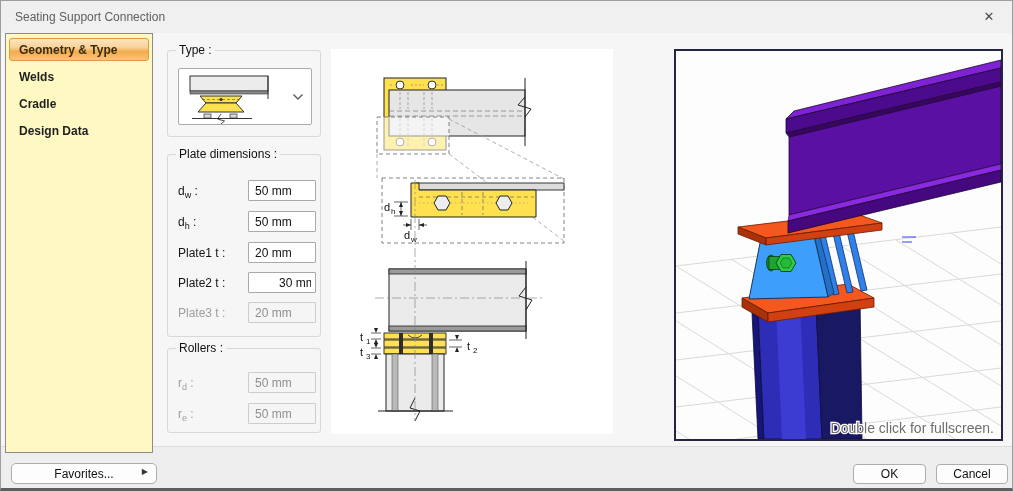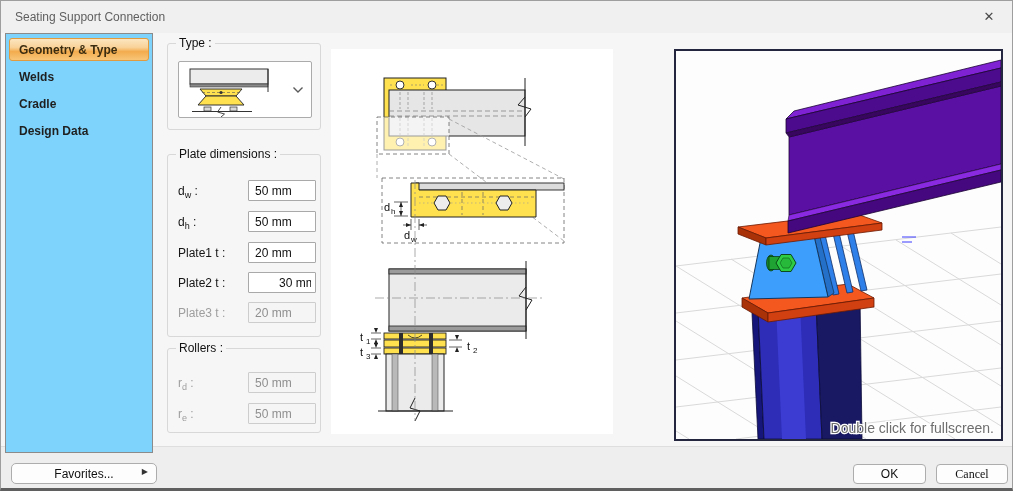--- a/index.html
+++ b/index.html
@@ -5,21 +5,21 @@
   html,body{margin:0;padding:0;background:#ddd;font-family:"Liberation Sans",sans-serif;}
   .dialog{position:relative;width:1013px;height:491px;background:#f0f0f0;
     border:1px solid #9e9e9e;border-bottom:3px solid #5f5f5f;box-sizing:border-box;overflow:hidden;}
   .titlebar{position:absolute;left:0;top:0;right:0;height:32px;background:#f0f0f0;}
   .title{position:absolute;left:14px;top:9px;font-size:12px;color:#5f5f5f;}
   .close-btn{position:absolute;right:10px;top:6px;width:26px;height:20px;text-align:center;
     font-size:13px;color:#4a4a4a;line-height:20px;}
   .content{position:absolute;left:0;top:32px;right:0;height:413px;background:#f6f6f6;border-bottom:1px solid #dedede;}
   .footer{position:absolute;left:0;top:446px;right:0;bottom:0;background:#eeeeee;}
 
-  .sidebar{position:absolute;left:4px;top:32px;width:148px;height:420px;background:#7dd3fc;
+  .sidebar{position:absolute;left:4px;top:32px;width:148px;height:420px;background:#fef9c3;
     border:1px solid #8b8b8b;box-sizing:border-box;}
   .sb-item{position:absolute;left:3px;width:140px;height:23px;line-height:23px;padding-left:9px;
     font-size:12px;font-weight:600;color:#1f1f1f;border:1px solid transparent;border-radius:3px;box-sizing:border-box;}
   .sb-item.selected{background:linear-gradient(180deg,#fce6c0 0%,#f9d298 40%,#f3ac4e 60%,#f7c578 100%);
     border:1px solid #e09a40;color:#3a2c10;}
 
   .groupbox{position:absolute;border:1px solid #d8d8d8;border-radius:3px;box-sizing:border-box;}
   .gb-label{position:absolute;top:-8px;left:8px;background:#f6f6f6;padding:0 3px;font-size:12px;color:#101010;}
 
   .combobox{position:absolute;left:10px;top:17px;width:134px;height:57px;background:#fff;
@@ -35,21 +35,21 @@
 
   .diagram-canvas{position:absolute;left:330px;top:48px;width:282px;height:385px;background:#fff;}
   .preview{position:absolute;left:673px;top:48px;width:329px;height:392px;border:2px solid #23263e;
     box-sizing:border-box;background:#fdfdfd;}
 
   .btn{position:absolute;border:1px solid #adadad;border-radius:4px;background:#fdfdfd;
     font-size:12px;color:#101010;display:flex;align-items:center;justify-content:center;box-sizing:border-box;}
   .btn-favorites{left:10px;top:462px;width:146px;height:21px;border-radius:5px;}
   .fav-arrow{position:absolute;right:8px;top:3px;font-size:8px;color:#333;}
   .btn-ok{left:852px;top:463px;width:73px;height:20px;}
-  .btn-cancel{left:935px;top:463px;width:72px;height:20px;font-family:Liberation Serif, serif;}
+  .btn-cancel{left:935px;top:463px;width:72px;height:20px;}
   svg text{font-family:"Liberation Sans",sans-serif;}
 </style>
 </head>
 <body>
 
 <div class="dialog">
 
   <div class="titlebar">
     <span class="title">Seating Support Connection</span>
     <span class="close-btn">✕</span>
@@ -58,21 +58,21 @@
   <div class="content"></div>
   <div class="footer"></div>
 
   <div class="sidebar">
     <div class="sb-item selected" style="top:4px">Geometry &amp; Type</div>
     <div class="sb-item" style="top:31px">Welds</div>
     <div class="sb-item" style="top:58px">Cradle</div>
     <div class="sb-item" style="top:85px">Design Data</div>
   </div>
 
-  <div class="groupbox" style="left:166px;top:42px;width:154px;height:87px">
+  <div class="groupbox" style="left:166px;top:49px;width:154px;height:87px">
     <span class="gb-label">Type :</span>
     <div class="combobox">
       <svg width="98" height="53" viewBox="0 0 98 53" style="position:absolute;left:3px;top:2px">
         <rect x="8" y="5" width="78" height="15" fill="#ececec" stroke="#333"></rect>
         <rect x="8" y="20" width="78" height="3" fill="#8a8a8a" stroke="#333" stroke-width="0.6"></rect>
         <line x1="86" y1="5" x2="86" y2="28" stroke="#333"></line>
         <polygon points="18,25 60,25 54,32 24,32" fill="#FFE14F" stroke="#333"></polygon>
         <polygon points="24,32 54,32 62,41 16,41" fill="#FFE14F" stroke="#333"></polygon>
         <path d="M20,28.5 H58" stroke="#555" stroke-width="0.6" stroke-dasharray="3 2" fill="none"></path>
         <circle cx="39" cy="28.5" r="1.6" fill="#333"></circle>

